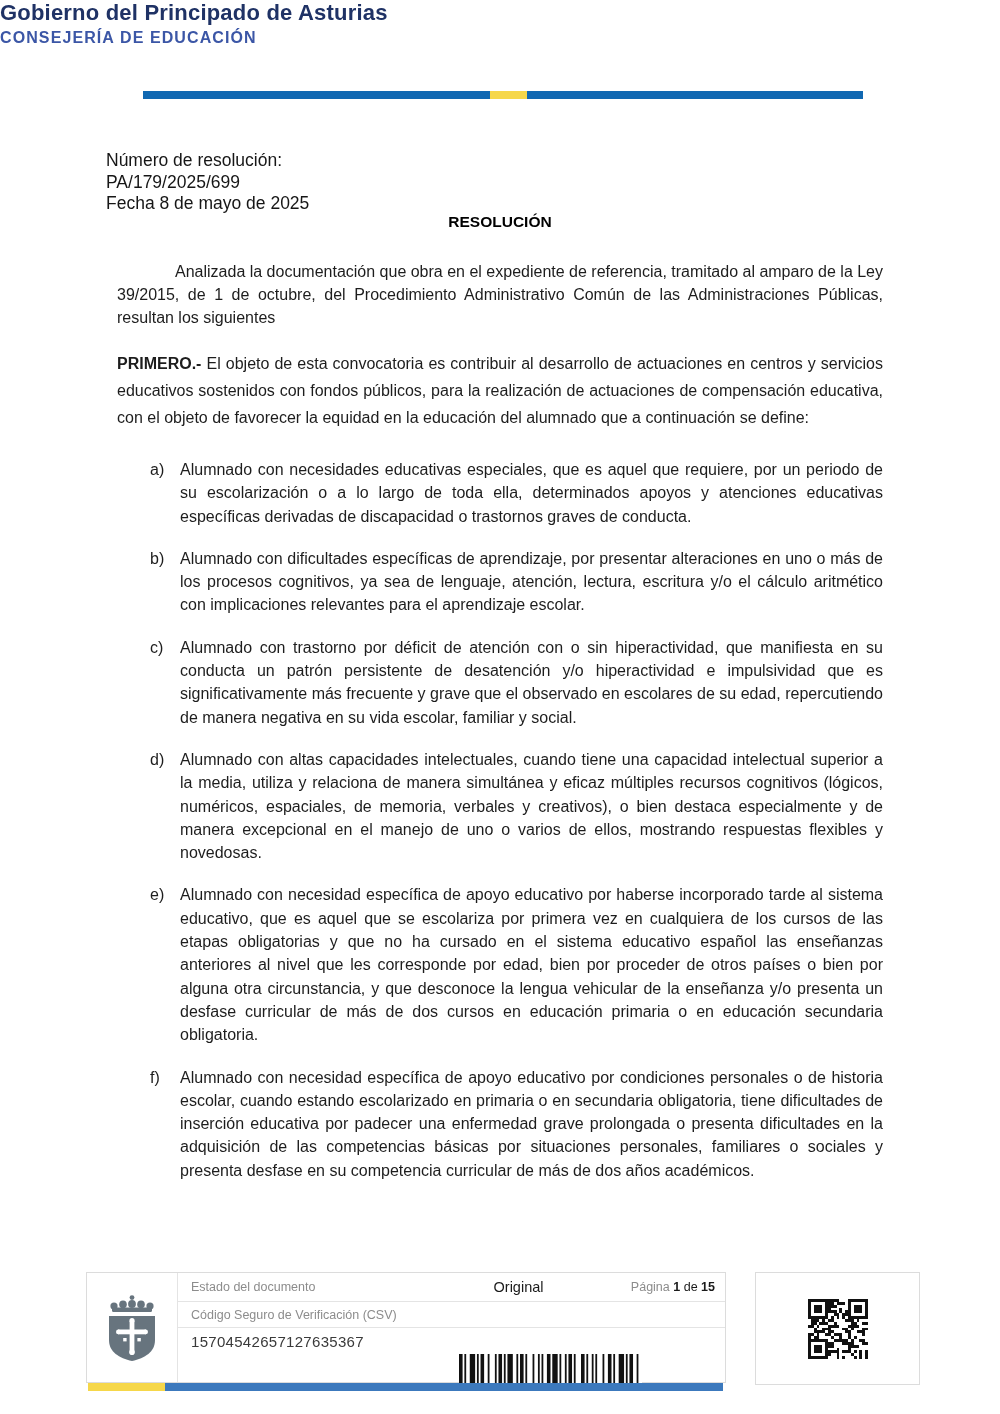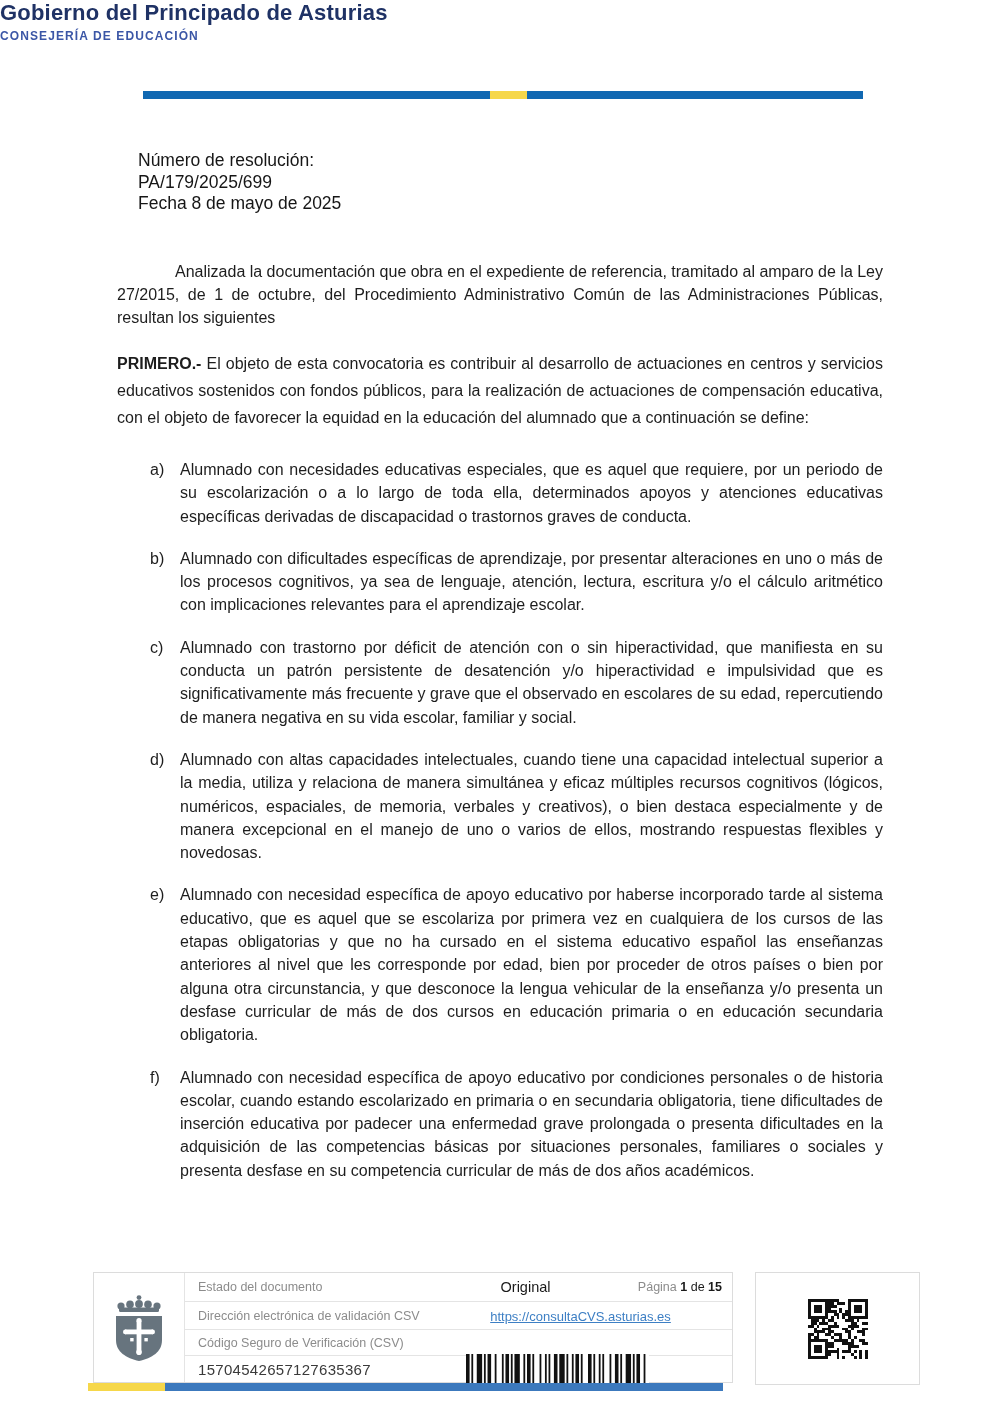--- a/index.html
+++ b/index.html
@@ -11,31 +11,31 @@
     font-family:"Liberation Sans", sans-serif;
     color:#1f1f1f;
     overflow:hidden;
   }
   
   .gov-header{text-align:left;}
   .gov-title{
     font-size:22px;font-weight:700;color:#1f3265;letter-spacing:.2px;
   }
   .gov-subtitle{
-    margin-top:3px;font-size:12px;font-weight:700;color:#3b56a6;letter-spacing:1.1px;
+    margin-top:3px;font-size:16px;font-weight:700;color:#3b56a6;letter-spacing:1.1px;
   }
   .header-bar{
     position:absolute;left:143px;top:91px;width:720px;height:8px;display:flex;
   }
   .header-bar .seg-blue-l{width:347px;background:#1068b2;}
   .header-bar .seg-yellow{width:37px;background:#f6d74a;}
   .header-bar .seg-blue-r{flex:1;background:#1068b2;}
   
   .res-meta{
-    position:absolute;left:138px;top:150px;
+    position:absolute;left:106px;top:150px;
     font-size:17.5px;line-height:21.5px;color:#161616;
   }
   .doc-title{
     position:absolute;left:0;top:213px;width:100%;
     text-align:center;font-size:15.5px;font-weight:700;color:#000;margin:0;
   }
   
   .doc-body{
     position:absolute;left:117px;top:260px;width:766px;
   }
@@ -55,21 +55,21 @@
     display:flex;margin-bottom:19px;
   }
   .letter-list .li-letter{
     flex:0 0 30px;font-size:16px;line-height:23.3px;color:#1d1d1d;
   }
   .letter-list .li-text{
     flex:1;text-align:justify;font-size:16px;line-height:23.3px;color:#1d1d1d;
   }
   
   .footer-main{
-    position:absolute;left:93px;top:1272px;width:640px;height:111px;
+    position:absolute;left:86px;top:1272px;width:640px;height:111px;
     border:1px solid #dcdcdc;box-sizing:border-box;background:#fff;
   }
   .crest-col{
     position:absolute;left:0;top:0;width:90px;height:100%;
     border-right:1px solid #e4e4e4;
     display:flex;align-items:center;justify-content:center;
   }
   .footer-rows{position:absolute;left:91px;right:0;top:0;bottom:0;}
   .f-row{
     display:flex;align-items:center;box-sizing:border-box;
@@ -117,23 +117,24 @@
     <span class="seg-yellow"></span>
     <span class="seg-blue-r"></span>
   </div>
 
   <div class="res-meta">
     <div>Número de resolución:</div>
     <div>PA/179/2025/699</div>
     <div>Fecha 8 de mayo de 2025</div>
   </div>
 
+  <h1 class="doc-title">RESOLUCIÓN</h1>
 
   <div class="doc-body">
-    <p class="para intro">Analizada la documentación que obra en el expediente de referencia, tramitado al amparo de la Ley 27/2015, de 1 de octubre, del Procedimiento Administrativo Común de las Administraciones Públicas, resultan los siguientes</p>
+    <p class="para intro">Analizada la documentación que obra en el expediente de referencia, tramitado al amparo de la Ley 39/2015, de 1 de octubre, del Procedimiento Administrativo Común de las Administraciones Públicas, resultan los siguientes</p>
     <p class="para primero"><span class="primero-lead">PRIMERO.-</span><span> El objeto de esta convocatoria es contribuir al desarrollo de actuaciones en centros y servicios educativos sostenidos con fondos públicos, para la realización de actuaciones de compensación educativa, con el objeto de favorecer la equidad en la educación del alumnado que a continuación se define:</span></p>
 
     <ul class="letter-list">
       <li>
         <span class="li-letter">a)</span>
         <span class="li-text">Alumnado con necesidades educativas especiales, que es aquel que requiere, por un periodo de su escolarización o a lo largo de toda ella, determinados apoyos y atenciones educativas específicas derivadas de discapacidad o trastornos graves de conducta.</span>
       </li>
       <li>
         <span class="li-letter">b)</span>
         <span class="li-text">Alumnado con dificultades específicas de aprendizaje, por presentar alteraciones en uno o más de los procesos cognitivos, ya sea de lenguaje, atención, lectura, escritura y/o el cálculo aritmético con implicaciones relevantes para el aprendizaje escolar.</span>
@@ -180,24 +181,20 @@
           <rect x="17.2" y="43" width="3.4" height="3.4"></rect>
           <rect x="31.4" y="43" width="3.4" height="3.4"></rect>
         </g>
       </svg>
     </div>
     <div class="footer-rows">
       <div class="f-row r1">
         <span class="f-label">Estado del documento</span>
         <span class="f-value">Original</span>
         <span class="f-page"><span>Página</span>&nbsp;<b>1</b>&nbsp;<span class="pg-de">de</span>&nbsp;<b>15</b></span>
-      </div>
-      <div class="f-row r2">
-        <span class="f-label">Dirección electrónica de validación CSV</span>
-        <span class="f-link-wrap"><a class="f-link" href="#">https://consultaCVS.asturias.es</a></span>
       </div>
       <div class="f-row r3">
         <span class="f-label">Código Seguro de Verificación (CSV)</span>
       </div>
       <div class="f-row r4">
         <span class="f-csv">15704542657127635367</span>
       </div>
     </div>
     <div class="barcode-box">
       <svg id="barcode-svg" width="183" height="30" viewBox="0 0 183 30">

